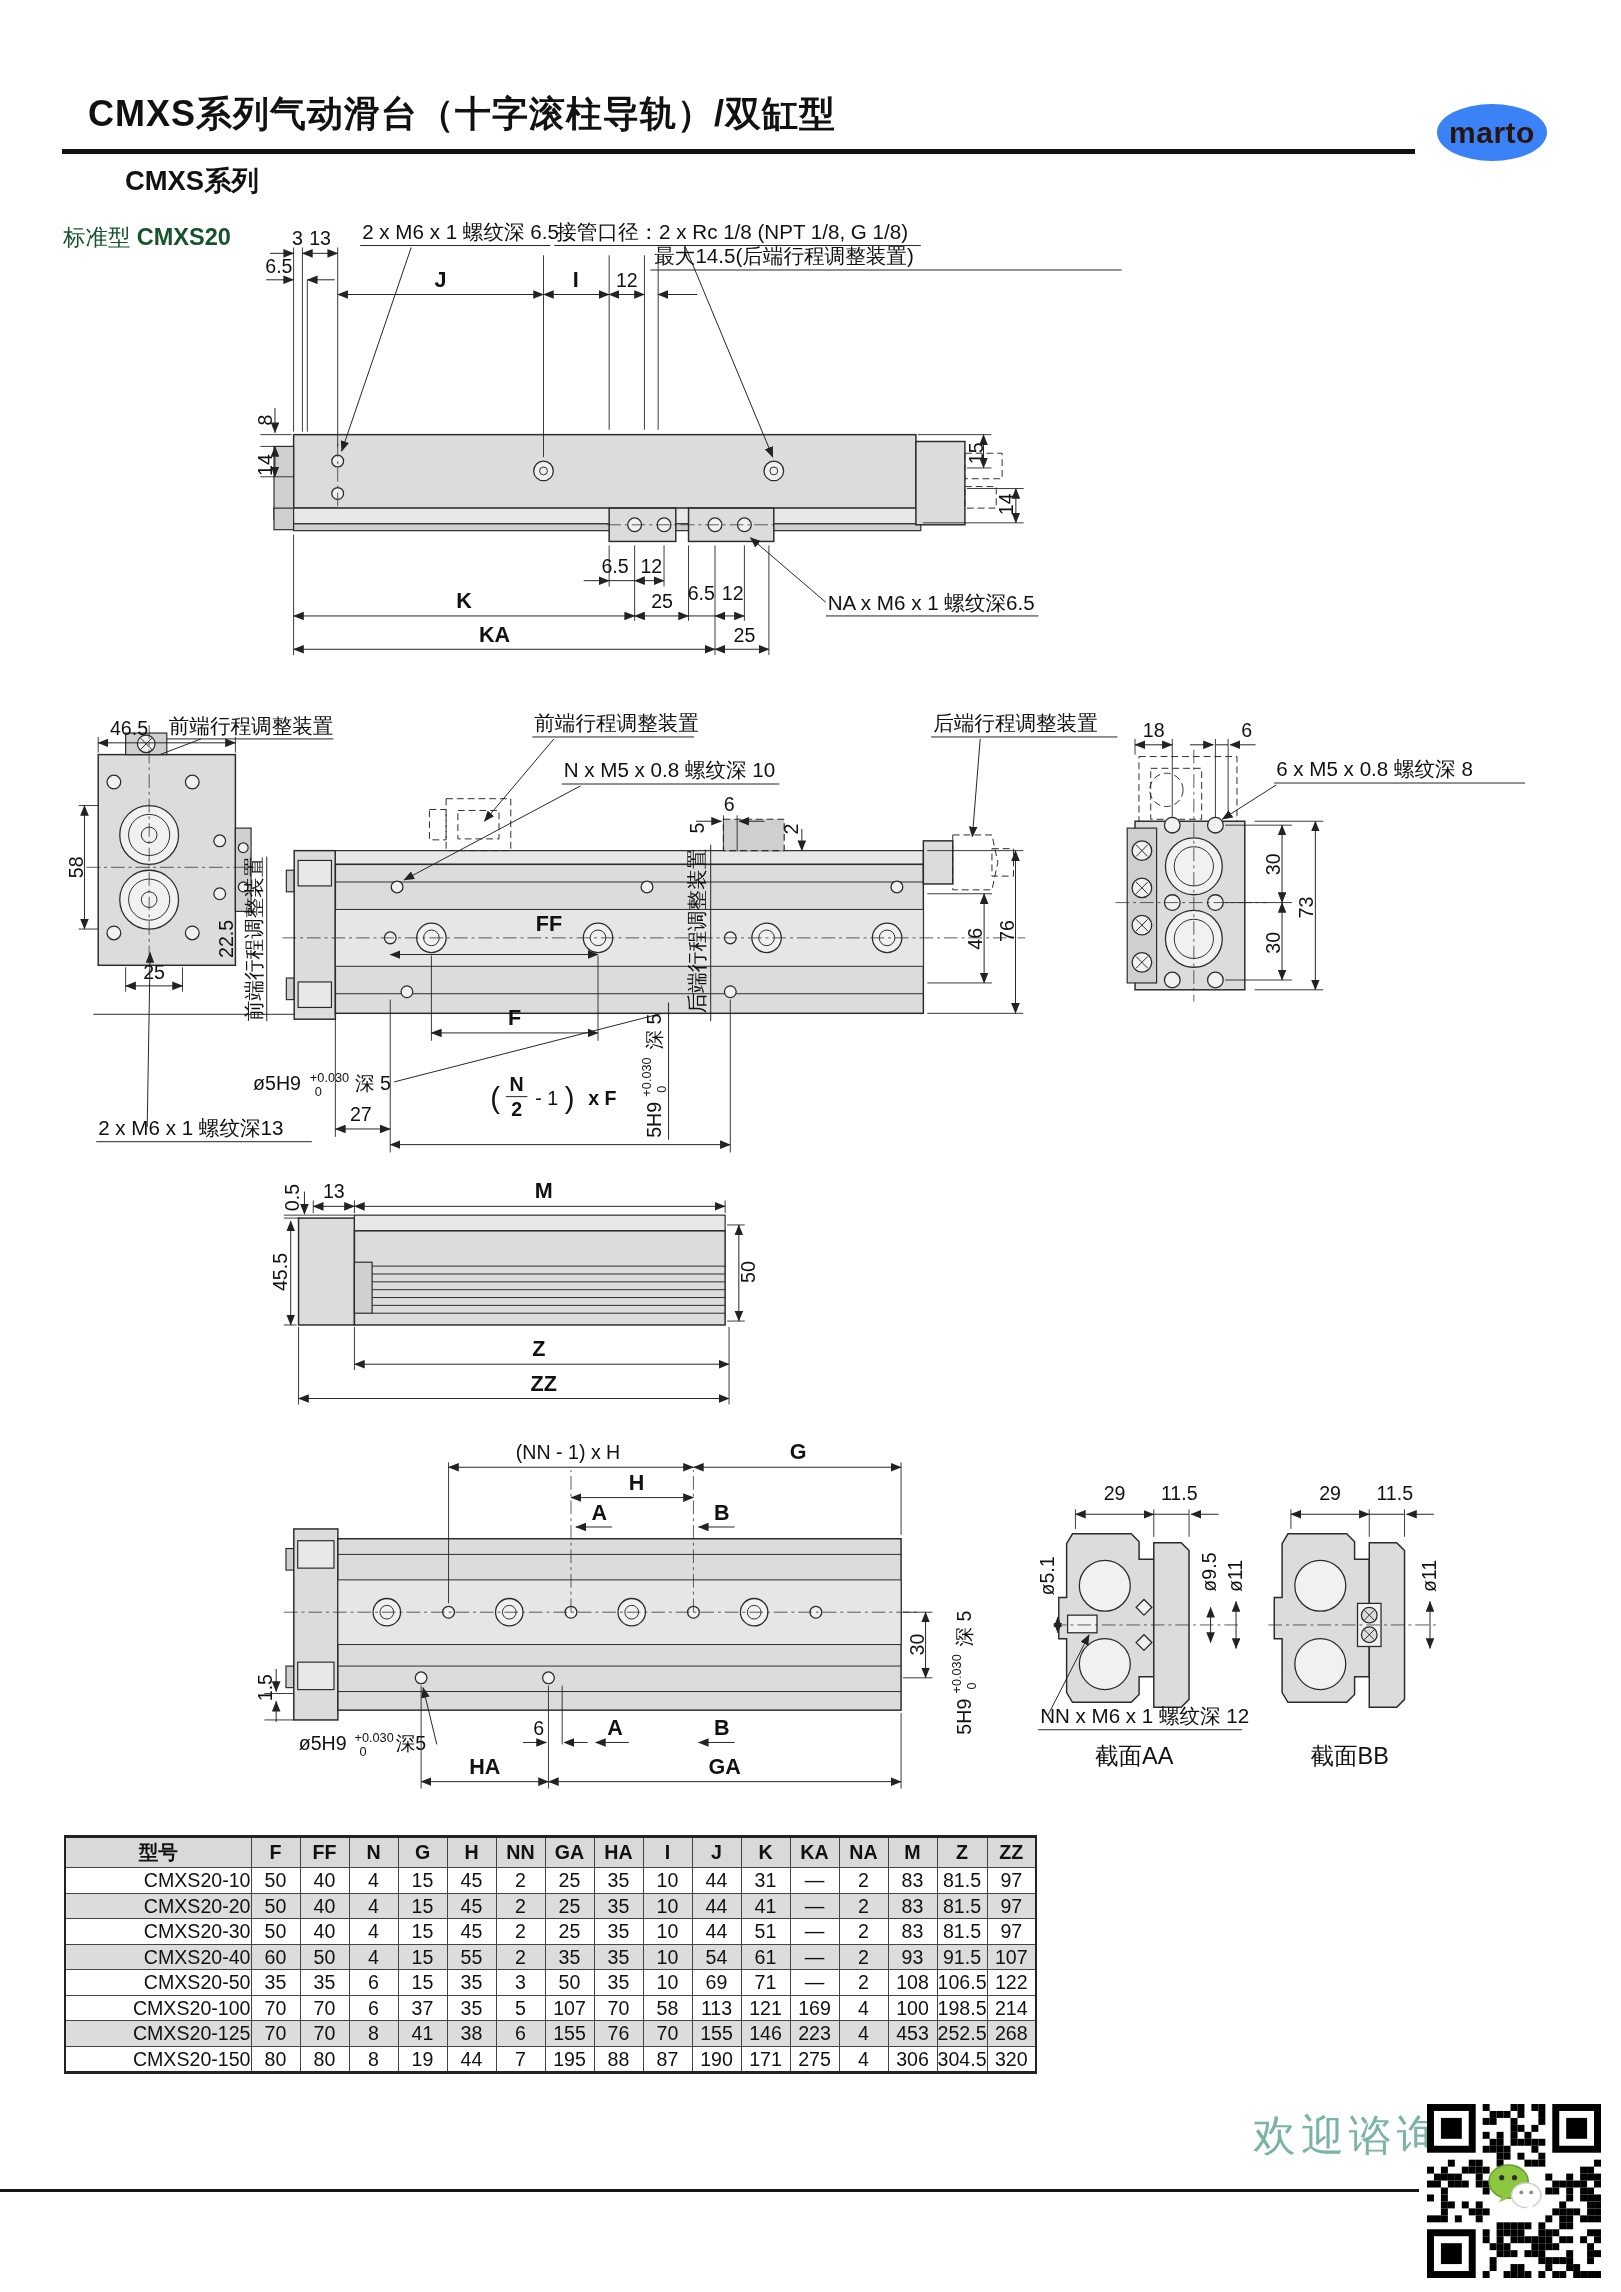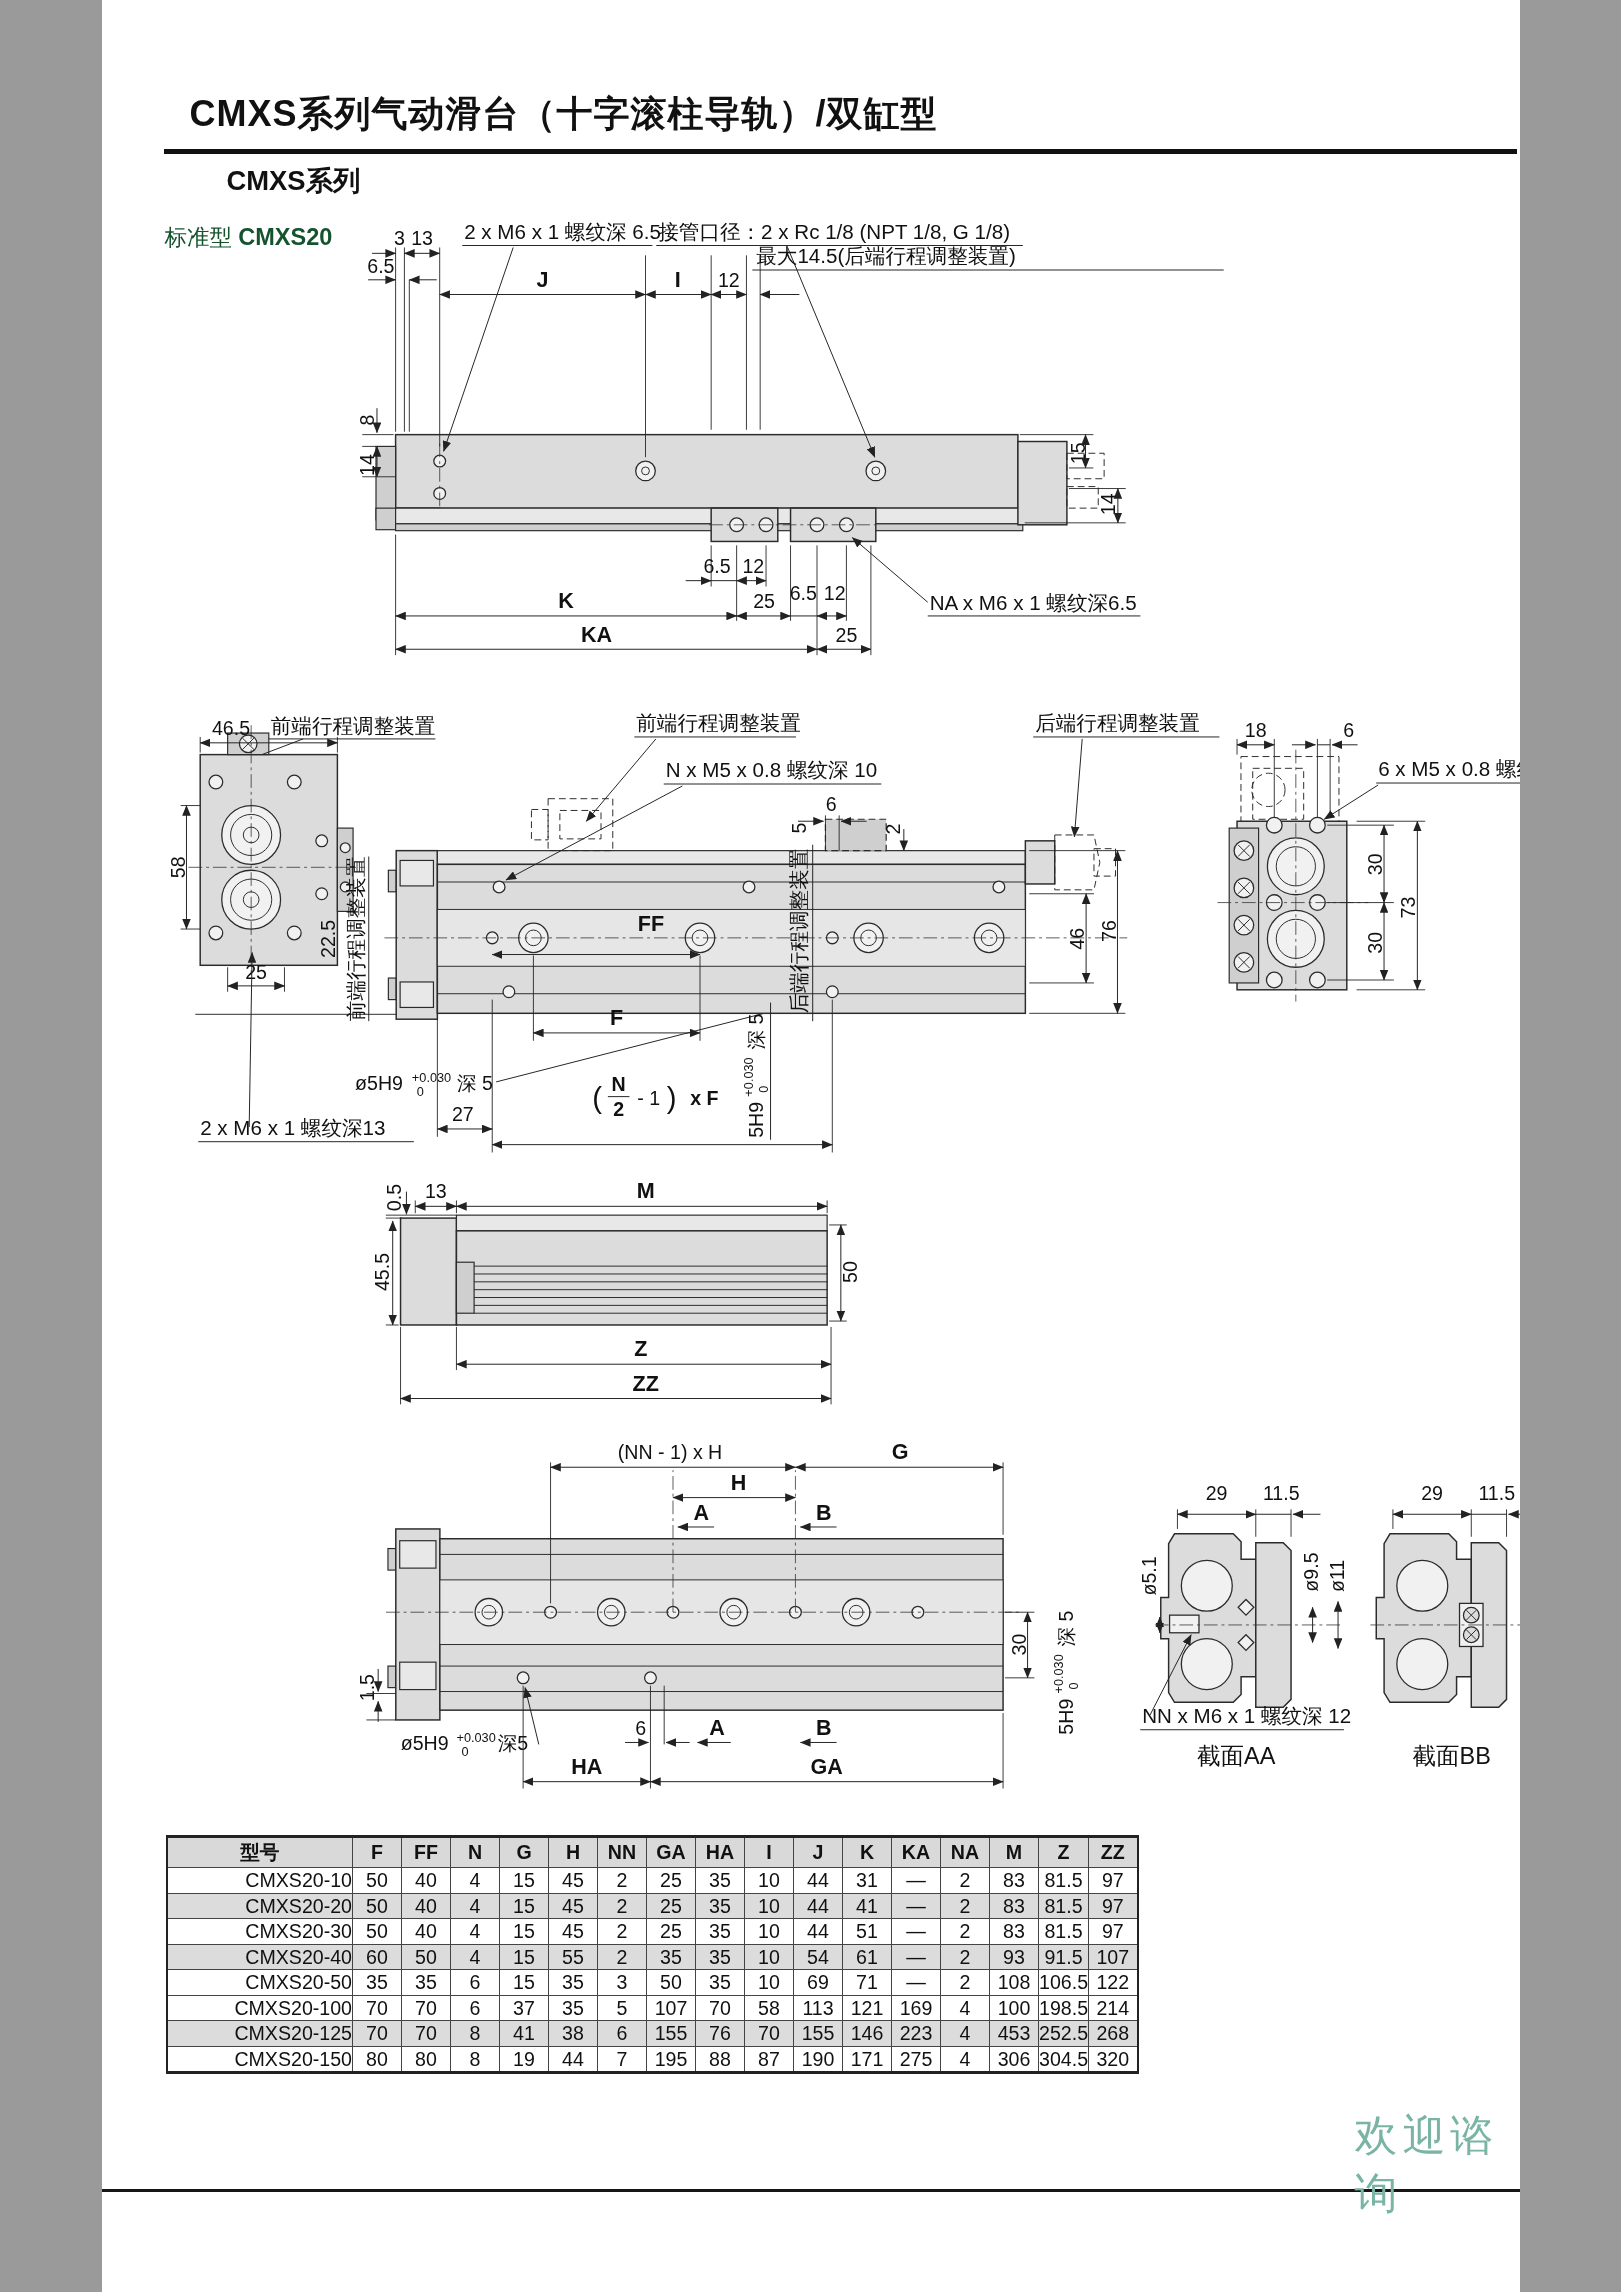--- a/index.html
+++ b/index.html
@@ -1,16 +1,16 @@
 <!DOCTYPE html>
 <html><head>
 <meta charset="utf-8">
 <style>
   html,body{margin:0;padding:0;background:#9a9a9a;}
-  .page{position:relative;width:1418px;height:2293px;background:#ffffff;
+  .page{position:relative;width:1621px;height:2293px;background:#ffffff;
         font-family:"Liberation Sans", sans-serif;overflow:hidden;margin:0 auto;}
   .title{position:absolute;left:88px;top:90px;font-size:36px;font-weight:bold;color:#111;letter-spacing:1px;}
   .rule{position:absolute;left:62px;top:149px;width:1353px;height:4.9px;background:#111;}
   .series{position:absolute;left:125px;top:163px;font-size:27.4px;font-weight:bold;color:#111;}
   .std{position:absolute;left:63px;top:222px;font-size:22.5px;color:#14532d;}
   .std b{font-size:23.5px;}
   .logo{position:absolute;left:1437px;top:104px;width:110px;height:57px;background:#3b82f6;border-radius:50%;
         display:flex;align-items:center;justify-content:center;}
   .logo span{font-size:30px;font-weight:bold;color:#2a140e;letter-spacing:0.5px;}
   svg{position:absolute;overflow:visible;}

